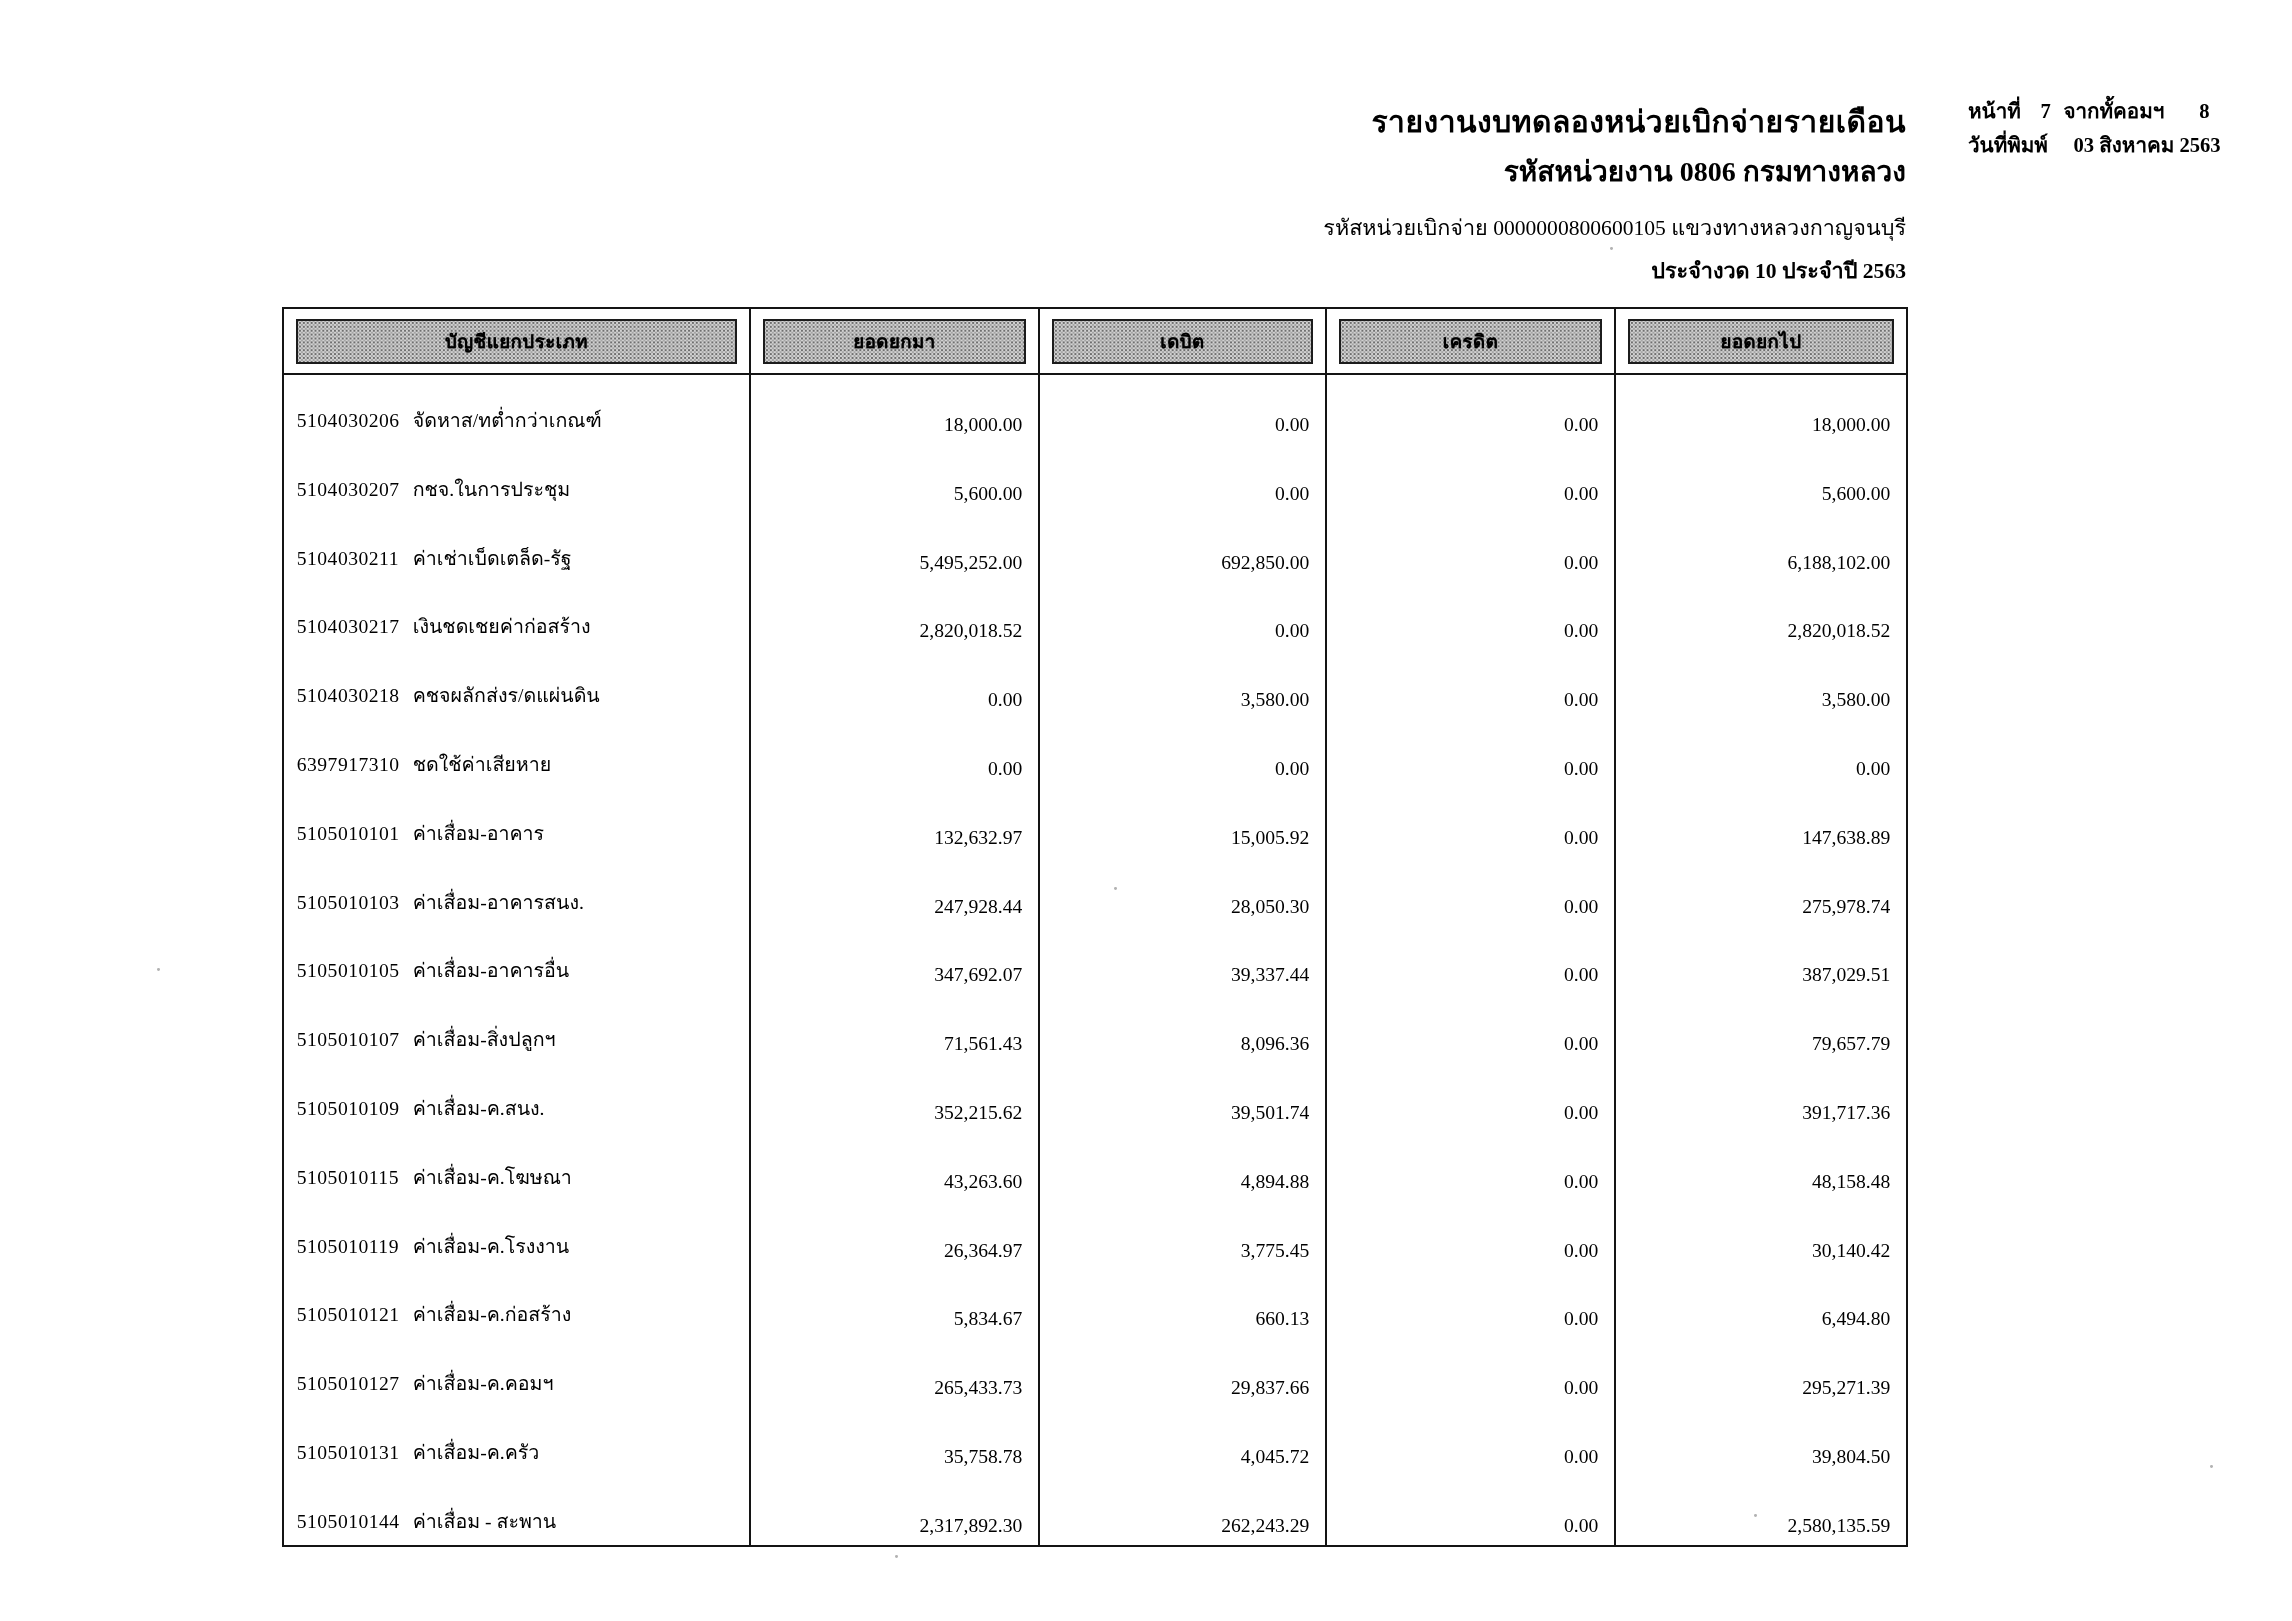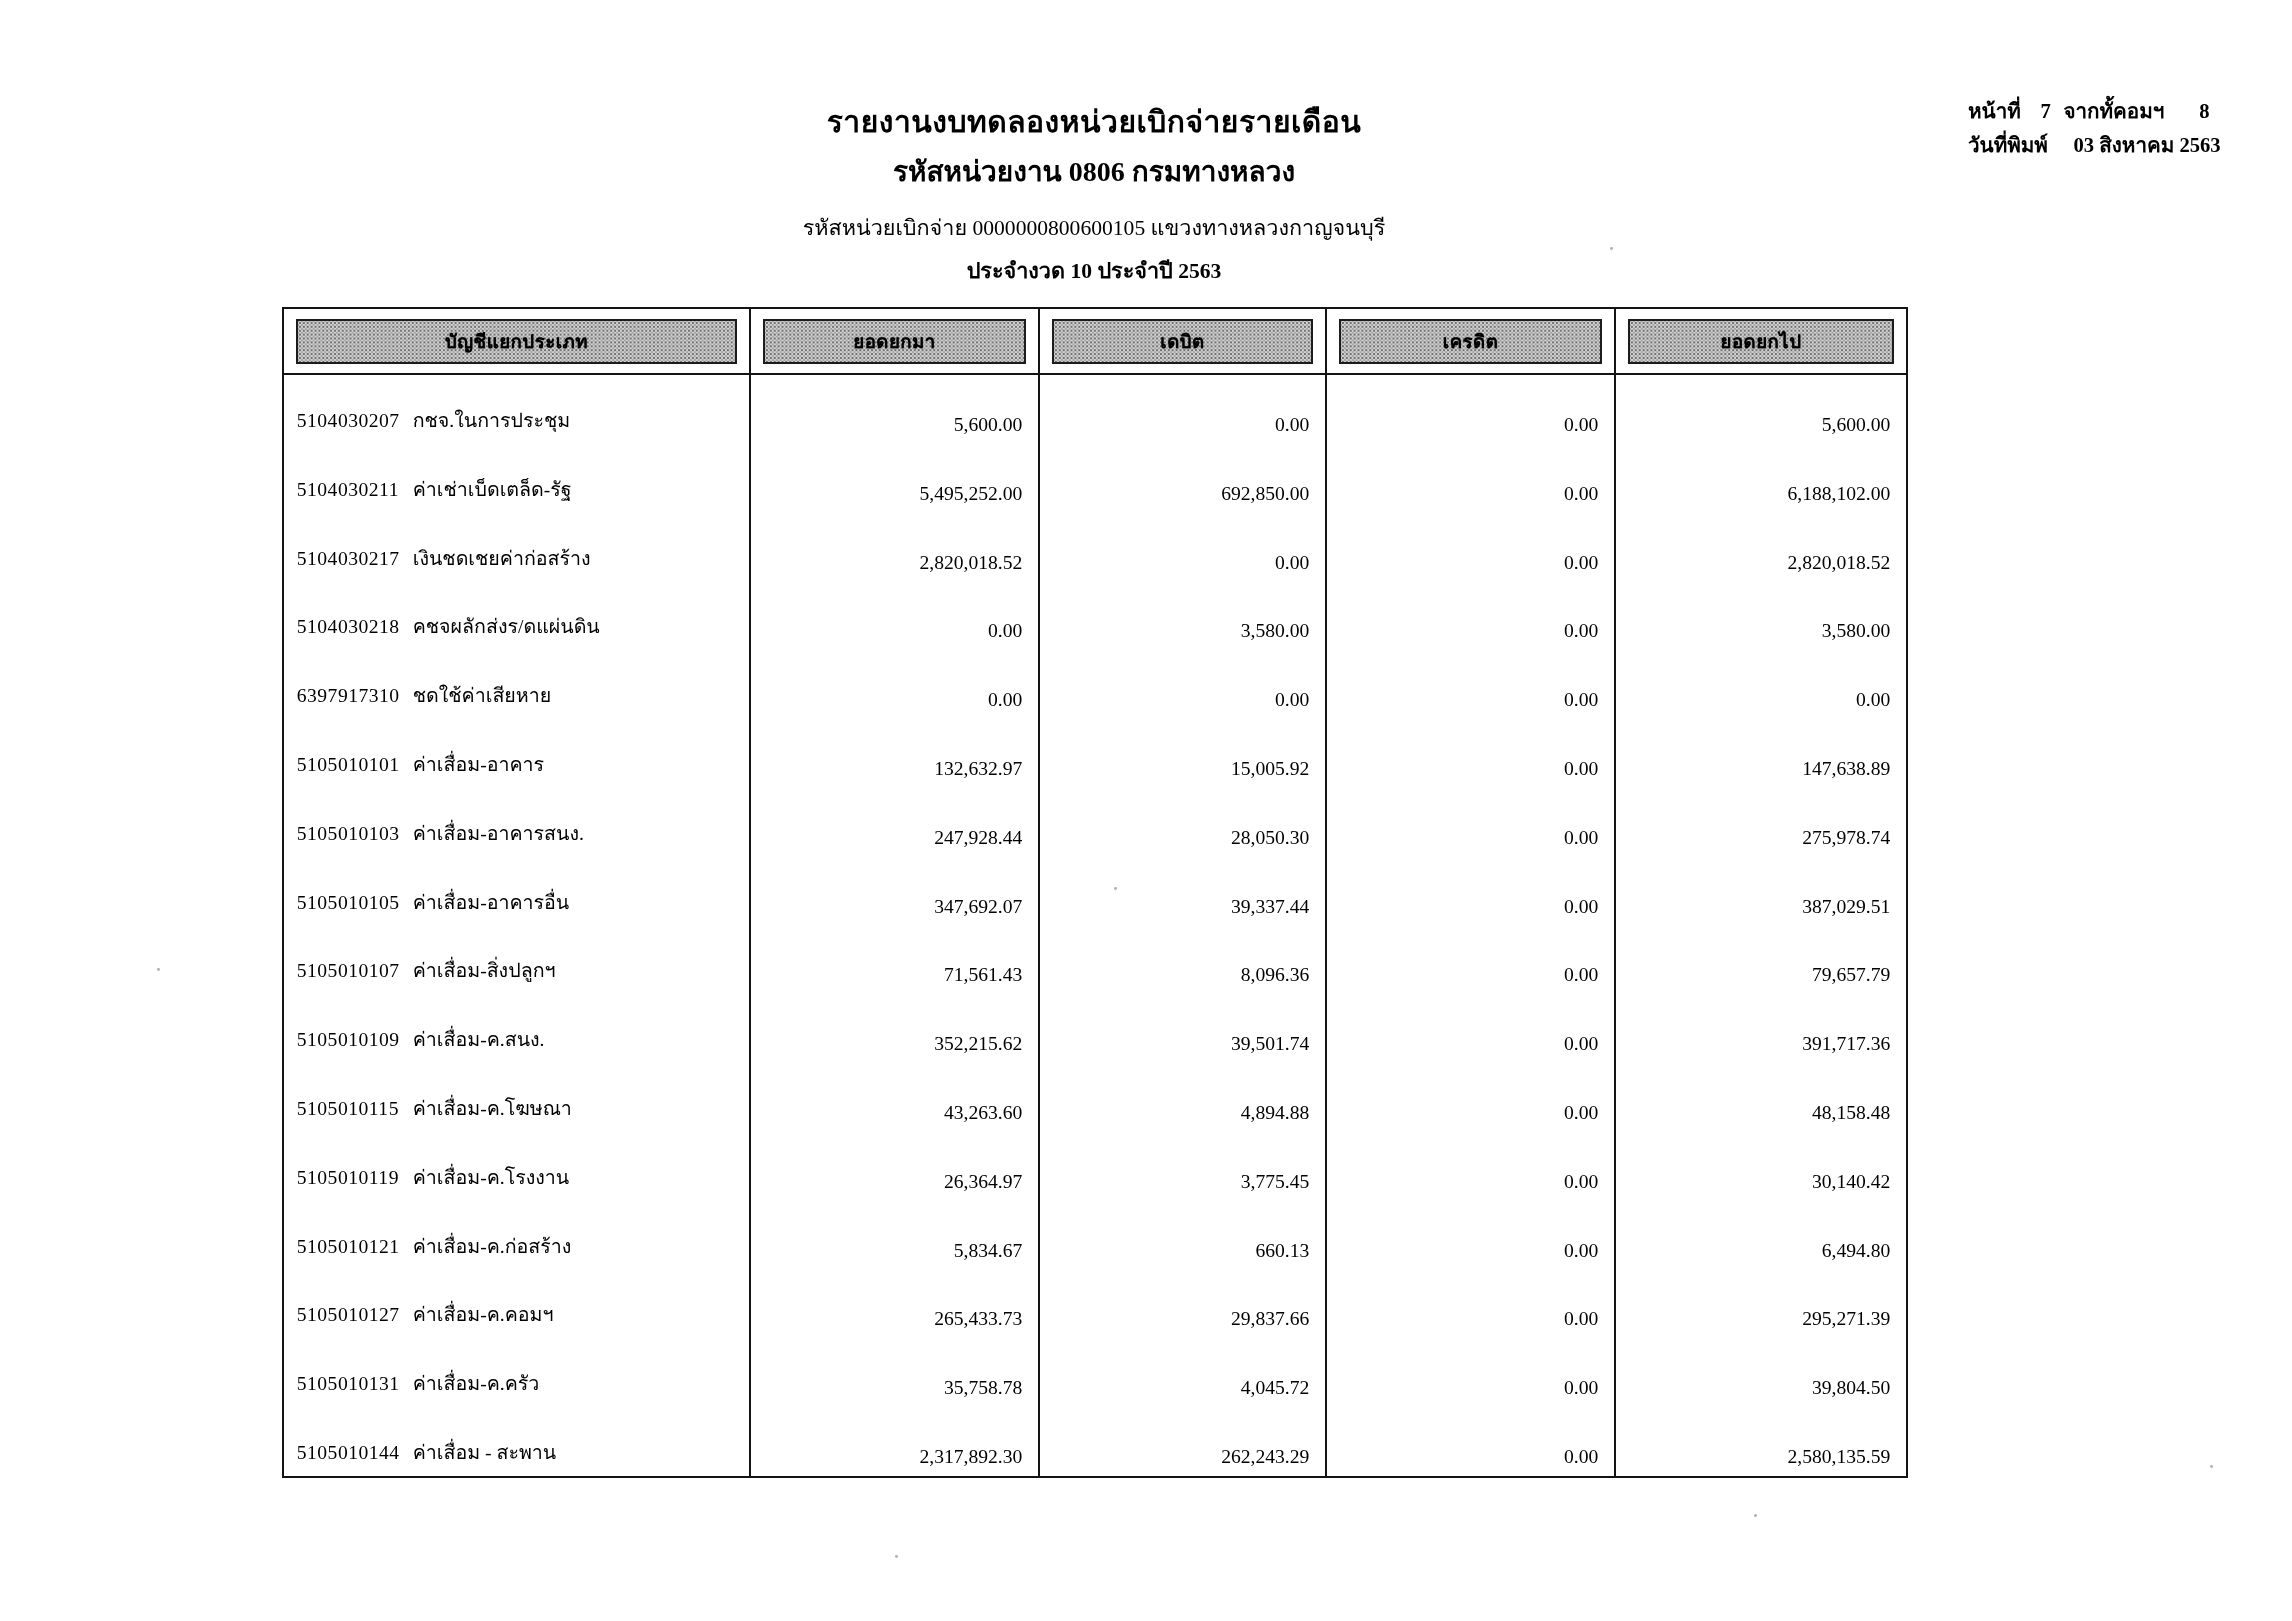--- a/index.html
+++ b/index.html
@@ -12,21 +12,21 @@
     position:relative;
     overflow:hidden;
     font-family:"Liberation Serif","DejaVu Serif",serif;
     color:#000;
     -webkit-font-smoothing:none;
   }
 
   
   .doc-header{
     position:absolute;left:282px;top:0;width:1624px;height:294px;
-    text-align:center;
+    text-align:right;
   }
   .doc-title{
     position:absolute;top:98px;left:0;width:100%;
     font-size:30px;font-weight:bold;letter-spacing:0.5px;
   }
   .doc-sub1{
     position:absolute;top:149px;left:0;width:100%;
     font-size:28px;font-weight:bold;
   }
   .doc-sub2{
@@ -164,20 +164,27 @@
       <th>
           <div class="header-box">เครดิต</div>
         </th>
       <th>
           <div class="header-box">ยอดยกไป</div>
         </th>
     </tr>
   </thead>
   <tbody>
       <tr>
+        <td class="cell-account"><span class="acc-code">5104030206</span><span class="acc-name">จัดหาส/ทต่ำกว่าเกณฑ์</span></td>
+        <td class="cell-num">18,000.00</td>
+        <td class="cell-num">0.00</td>
+        <td class="cell-num">0.00</td>
+        <td class="cell-num">18,000.00</td>
+      </tr>
+      <tr>
         <td class="cell-account"><span class="acc-code">5104030207</span><span class="acc-name">กชจ.ในการประชุม</span></td>
         <td class="cell-num">5,600.00</td>
         <td class="cell-num">0.00</td>
         <td class="cell-num">0.00</td>
         <td class="cell-num">5,600.00</td>
       </tr>
       <tr>
         <td class="cell-account"><span class="acc-code">5104030211</span><span class="acc-name">ค่าเช่าเบ็ดเตล็ด-รัฐ</span></td>
         <td class="cell-num">5,495,252.00</td>
         <td class="cell-num">692,850.00</td>

